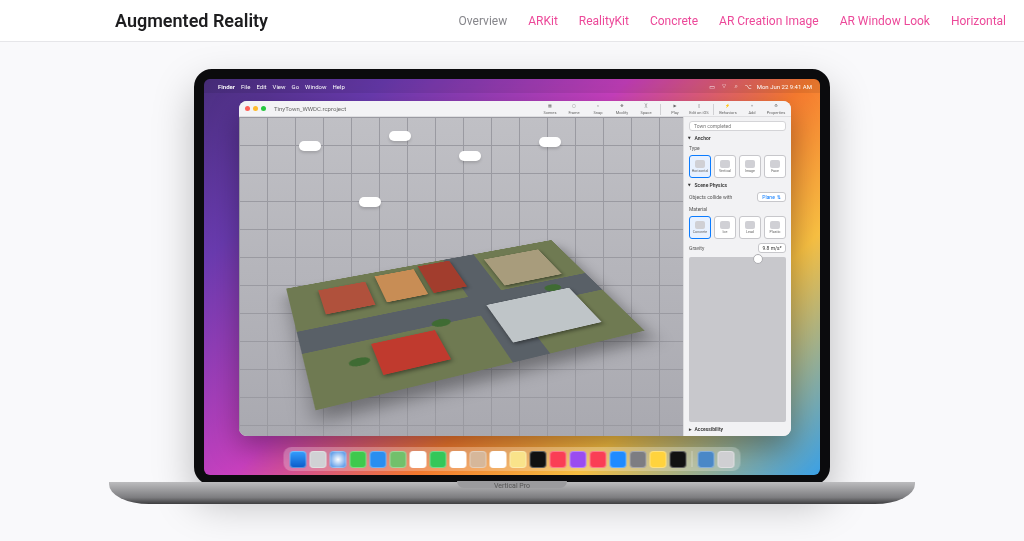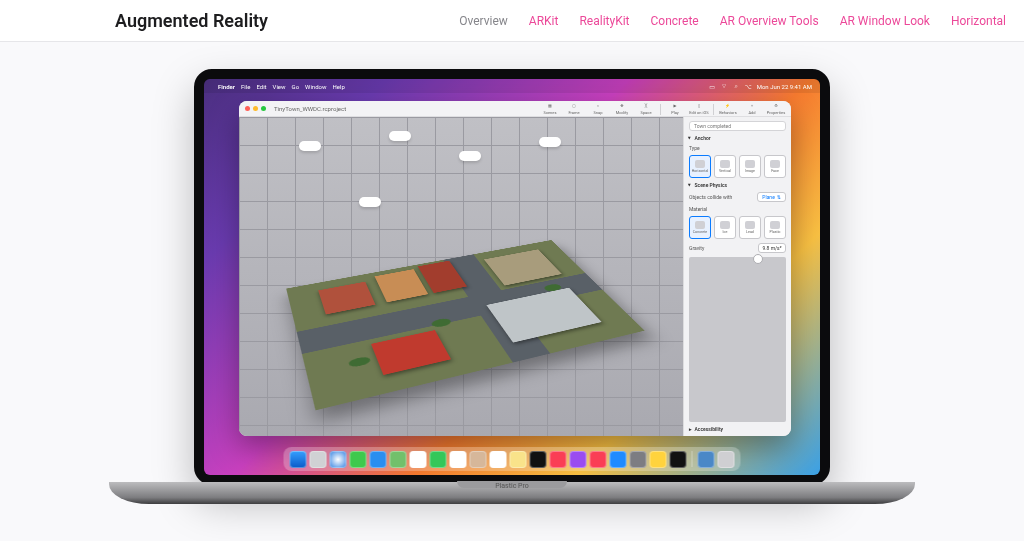--- a/index.html
+++ b/index.html
@@ -228,21 +228,21 @@
 </head>
 <body>
 
 <div class="nav">
   <div class="nav-title">Augmented Reality</div>
   <div class="nav-links">
     <span class="nav-link active">Overview</span>
     <span class="nav-link">ARKit</span>
     <span class="nav-link">RealityKit</span>
     <span class="nav-link">Concrete</span>
-    <span class="nav-link">AR Overview Tools</span>
+    <span class="nav-link">AR Creation Image</span>
     <span class="nav-link">AR Window Look</span>
     <span class="nav-link">Horizontal</span>
   </div>
 </div>
 
 <div class="laptop">
   <div class="screen-bezel">
     <div class="screen">
 
       <div class="menubar">
@@ -433,14 +433,14 @@
         <span class="dock-icon" style="background:#111"></span>
         <span class="dock-divider"></span>
         <span class="dock-icon" style="background:#4a88c7"></span>
         <span class="dock-icon" style="background:#cfcfd2"></span>
       </div>
 
     </div>
   </div>
   <div class="laptop-base"></div>
   <div class="laptop-notch"></div>
-  <div class="laptop-label">Plastic Pro</div>
+  <div class="laptop-label">Vertical Pro</div>
 </div>
 
 </body></html>

